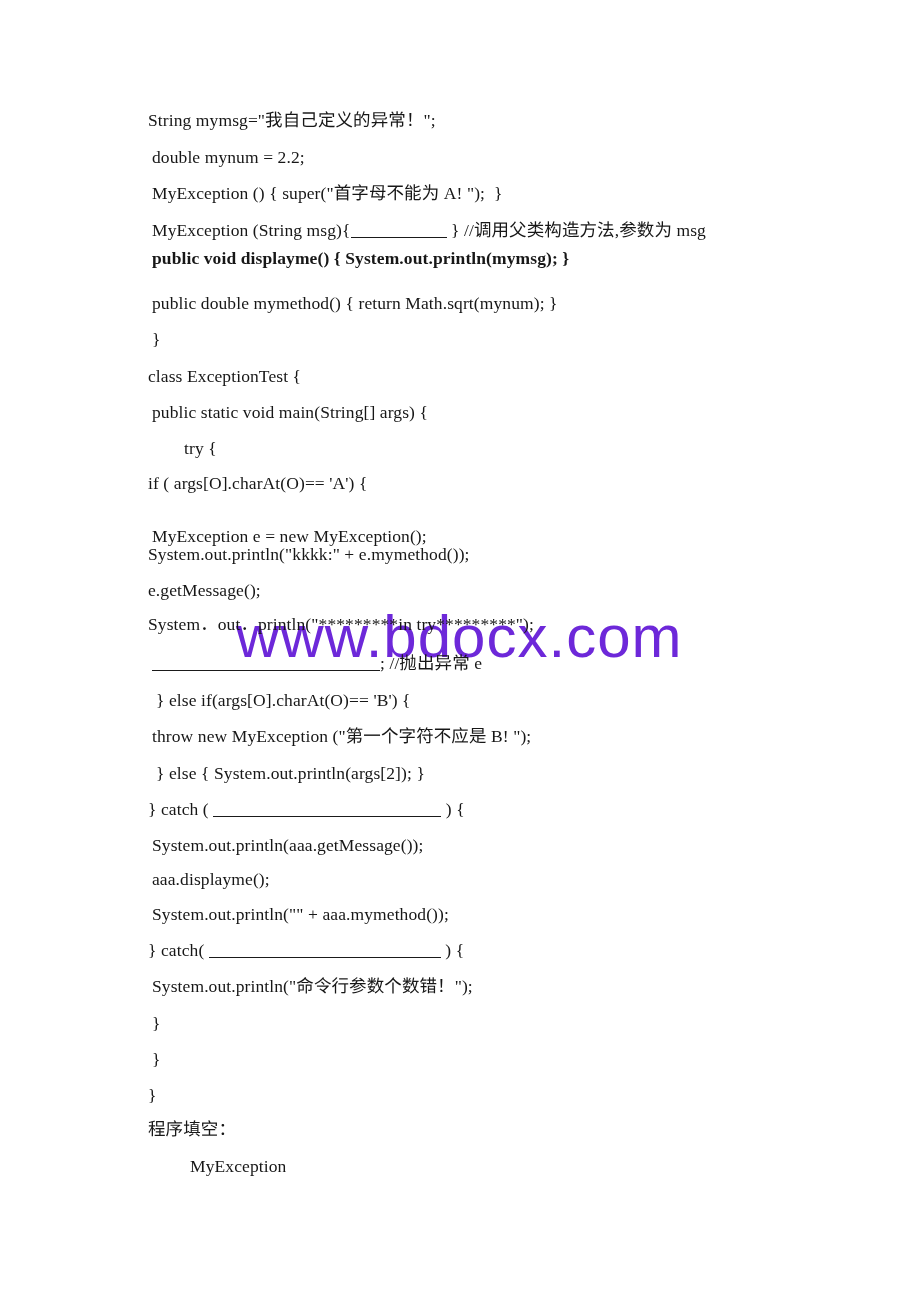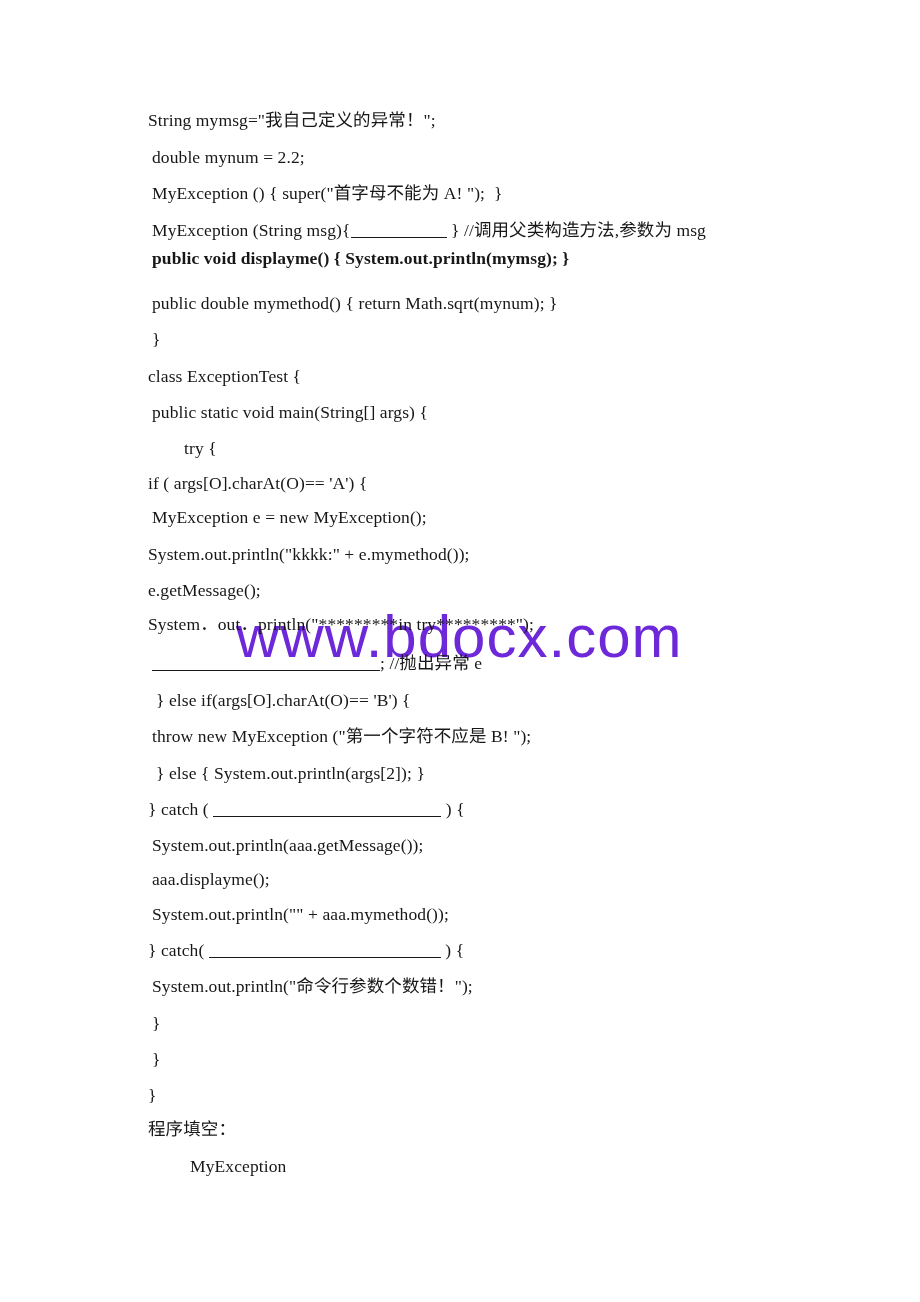--- a/index.html
+++ b/index.html
@@ -68,21 +68,21 @@
       <div class="line i1" style="top: 147px;"><span>double mynum = 2.2;</span></div>
       <div class="line i1" style="top: 183px;"><span>MyException () { super("首字母不能为 A! ");  }</span></div>
       <div class="line i1" style="top: 220px;"><span>MyException (String msg){</span><span class="blank w-sm"></span><span> } //调用父类构造方法,参数为 msg</span></div>
       <div class="line i1" style="top: 248px; font-weight: bold;"><span>public void displayme() { System.out.println(mymsg); }</span></div>
       <div class="line i1" style="top: 293px;"><span>public double mymethod() { return Math.sqrt(mynum); }</span></div>
       <div class="line i1" style="top: 329px;"><span>}</span></div>
       <div class="line" style="top: 366px;"><span>class ExceptionTest {</span></div>
       <div class="line i1" style="top: 402px;"><span>public static void main(String[] args) {</span></div>
       <div class="line i1" style="top: 438px; margin-left: 32px;"><span>try {</span></div>
       <div class="line" style="top: 473px;"><span>if ( args[O].charAt(O)== 'A') {</span></div>
-      <div class="line i1" style="top: 507px; text-align: right;"><span>MyException e = new MyException();</span></div>
+      <div class="line i1" style="top: 526px; text-align: right;"><span>MyException e = new MyException();</span></div>
       <div class="line" style="top: 544px;"><span>System.out.println("kkkk:" + e.mymethod());</span></div>
       <div class="line" style="top: 580px;"><span>e.getMessage();</span></div>
       <div class="line" style="top: 614px;"><span>System．out．println("*********in try*********");</span></div>
       <div class="line i1" style="top: 653px;"><span class="blank w-md"></span><span>; //抛出异常 e</span></div>
       <div class="line i2" style="top: 690px;"><span>} else if(args[O].charAt(O)== 'B') {</span></div>
       <div class="line i1" style="top: 726px;"><span>throw new MyException ("第一个字符不应是 B! ");</span></div>
       <div class="line i2" style="top: 763px;"><span>} else { System.out.println(args[2]); }</span></div>
       <div class="line" style="top: 799px;"><span>} catch ( </span><span class="blank w-md"></span><span> ) {</span></div>
       <div class="line i1" style="top: 835px;"><span>System.out.println(aaa.getMessage());</span></div>
       <div class="line i1" style="top: 869px;"><span>aaa.displayme();</span></div>

